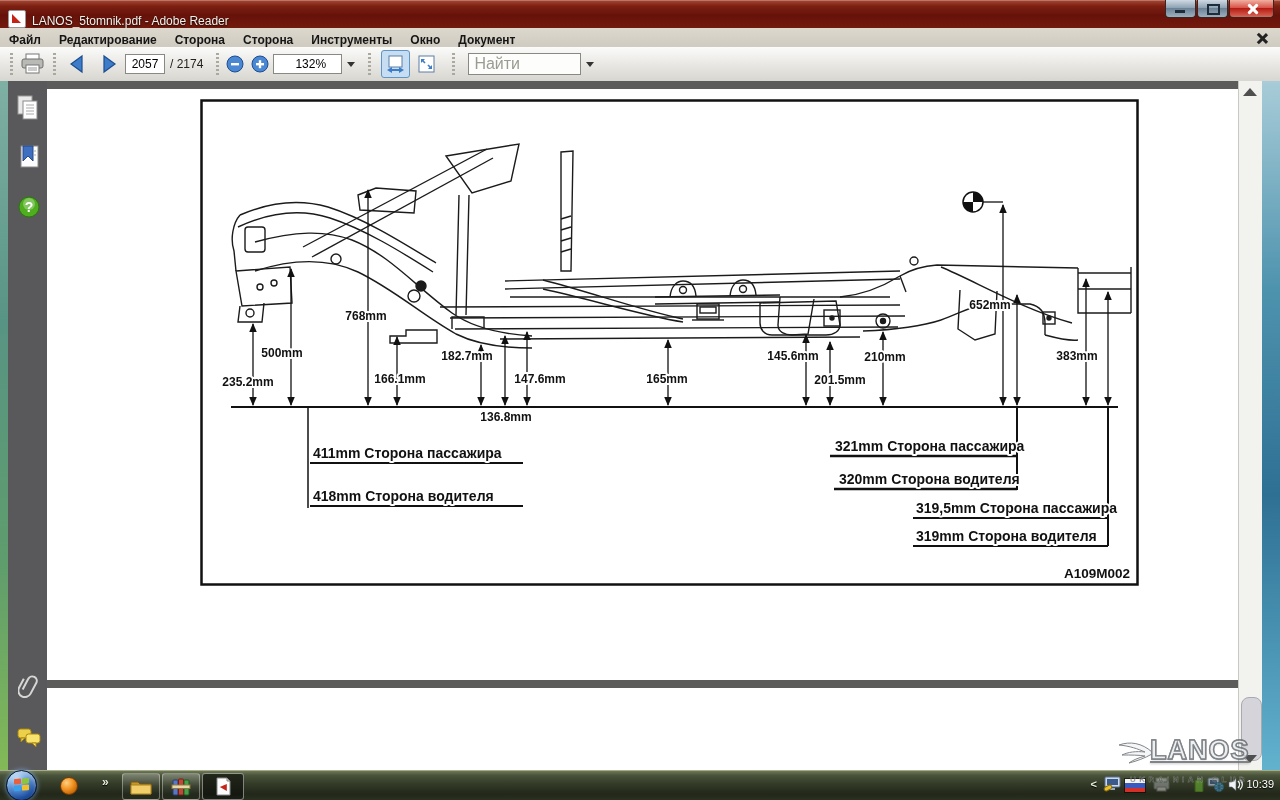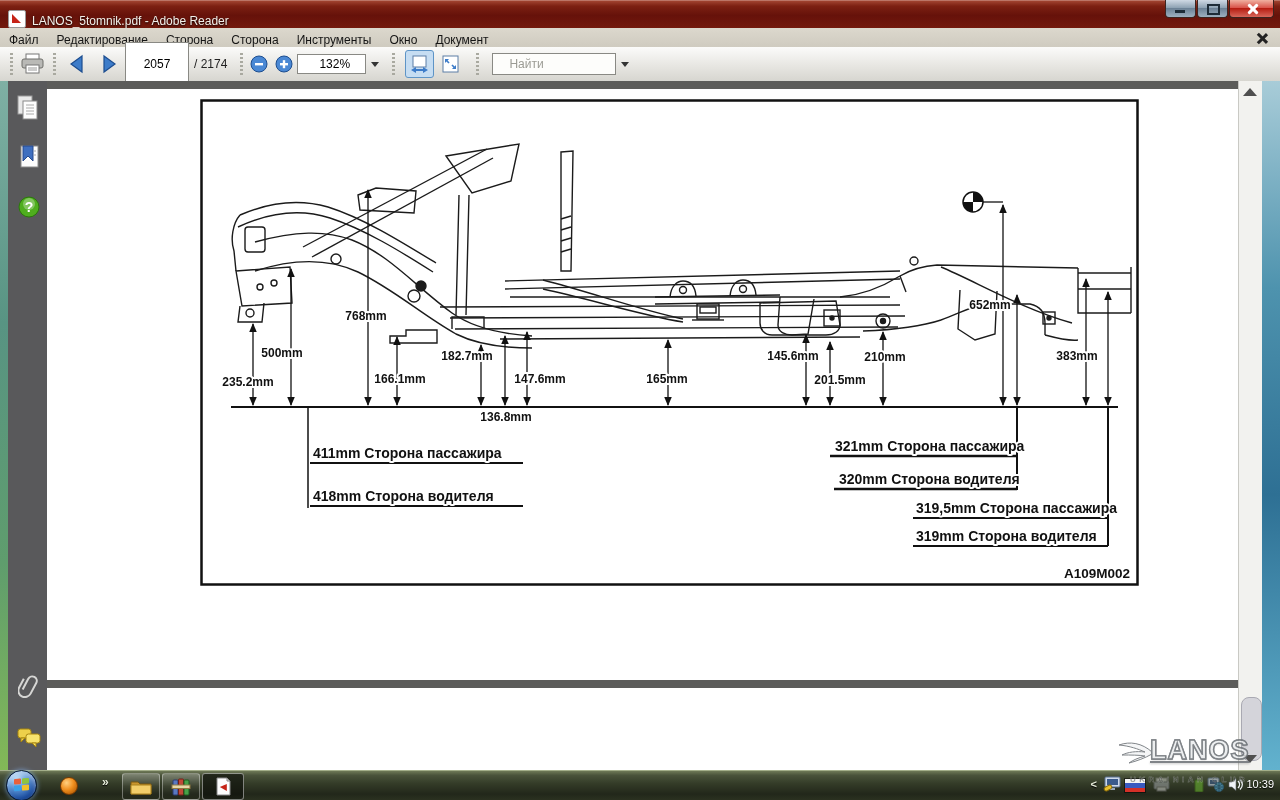--- a/index.html
+++ b/index.html
@@ -23,43 +23,43 @@
   .wbtn.close{width:43px;background:linear-gradient(180deg,#f0b0a0 0%,#d9544a 45%,#b61d12 50%,#d8665a 100%);}
   .glyph-min{position:absolute;left:9px;bottom:4px;width:10px;height:3px;background:#1d2c38;}
   .glyph-max{position:absolute;left:9px;top:4px;width:9px;height:7px;border:2px solid #1d2c38;background:transparent;}
   .glyph-x{position:absolute;left:50%;top:50%;width:11px;height:11px;transform:translate(-50%,-50%);}
   .glyph-x::before,.glyph-x::after{content:"";position:absolute;left:5px;top:-1px;width:3px;height:13px;background:#fff;border-radius:1px;}
   .glyph-x::before{transform:rotate(45deg);}.glyph-x::after{transform:rotate(-45deg);}
 
   
   .menubar{left:0;top:28px;width:1280px;height:19px;background:linear-gradient(180deg,#dcd8cd,#cfcbc0);
     display:flex;align-items:center;font-size:12px;color:#151515;border-bottom:1px solid #b3afa4;}
-  .menuitem{padding:8px 9px;height:14px;line-height:19px;}
+  .menuitem{padding:8px 9px;height:14px;line-height:19px;font-weight:bold;}
   .menuclose{position:absolute;right:12px;top:32px;width:12px;height:12px;}
   .menuclose::before,.menuclose::after{content:"";position:absolute;left:5px;top:0;width:2.5px;height:13px;background:#222;}
   .menuclose::before{transform:rotate(45deg);}.menuclose::after{transform:rotate(-45deg);}
 
   
   .toolbar{left:0;top:47px;width:1280px;height:34px;
     background:linear-gradient(180deg,#fbfbfa 0%,#e9e8e4 50%,#d7d6d0 100%);
     border-bottom:1px solid #8f8f89;display:flex;align-items:center;}
   .grip{width:3px;height:22px;margin:0 7px;
     background:repeating-linear-gradient(180deg,#a9a9a0 0 2px,transparent 2px 4px);}
   .tbtn{display:flex;align-items:center;justify-content:center;}
   .pagebox{width:38px;height:18px;background:#fff;border:1px solid #898984;font-size:12px;
-    text-align:center;font-family:"Liberation Sans",sans-serif;padding:12px;margin-left:6px;}
+    text-align:center;font-family:"Liberation Sans",sans-serif;padding:0;margin-left:6px;}
   .pagetotal{font-size:12px;color:#222;margin:0 6px 0 5px;}
   .zoomval{width:46px;height:18px;background:#fff;border:1px solid #898984;font-size:12px;
     display:flex;align-items:center;padding-left:21px;margin-left:4px;}
   .ddarrow{width:0;height:0;border-left:4px solid transparent;border-right:4px solid transparent;
     border-top:5px solid #333;margin:0 6px 0 5px;}
   .fitbtn{width:27px;height:26px;border-radius:3px;margin-left:3px;}
   .fitbtn.sel{background:#c6ddf2;border:1px solid #5e94c6;}
-  .findbox{width:104px;height:18px;border:1px solid #898984;background:#fdfdfb;font-size:12px;
-    padding-left:16px;color:#333;margin-left:6px;font-family:"Liberation Sans",sans-serif;}
+  .findbox{width:104px;height:18px;border:1px solid #898984;background:#fdfdfb;font-size:16px;
+    padding-left:5px;color:#333;margin-left:6px;font-family:"Liberation Sans",sans-serif;}
   .findbox::placeholder{color:#9b9b94;}
 
   
   .leftglass{left:0;top:81px;width:8px;height:689px;
     background:linear-gradient(180deg,#7fb0a4 0%,#589483 35%,#5f9d6d 70%,#83b957 100%);}
   .sidebar{left:8px;top:81px;width:39px;height:689px;background:#59595b;}
   .docpane{left:47px;top:81px;width:1191px;height:689px;background:#5c5c5a;}
   .page{position:absolute;left:0;width:1191px;background:#fff;}
   .scrollbar{left:1238px;top:81px;width:24px;height:689px;background:#f2f2ef;border-left:1px solid #c9c9c4;}
   .sbarrow{position:absolute;left:4px;width:0;height:0;border-left:7px solid transparent;border-right:7px solid transparent;}

